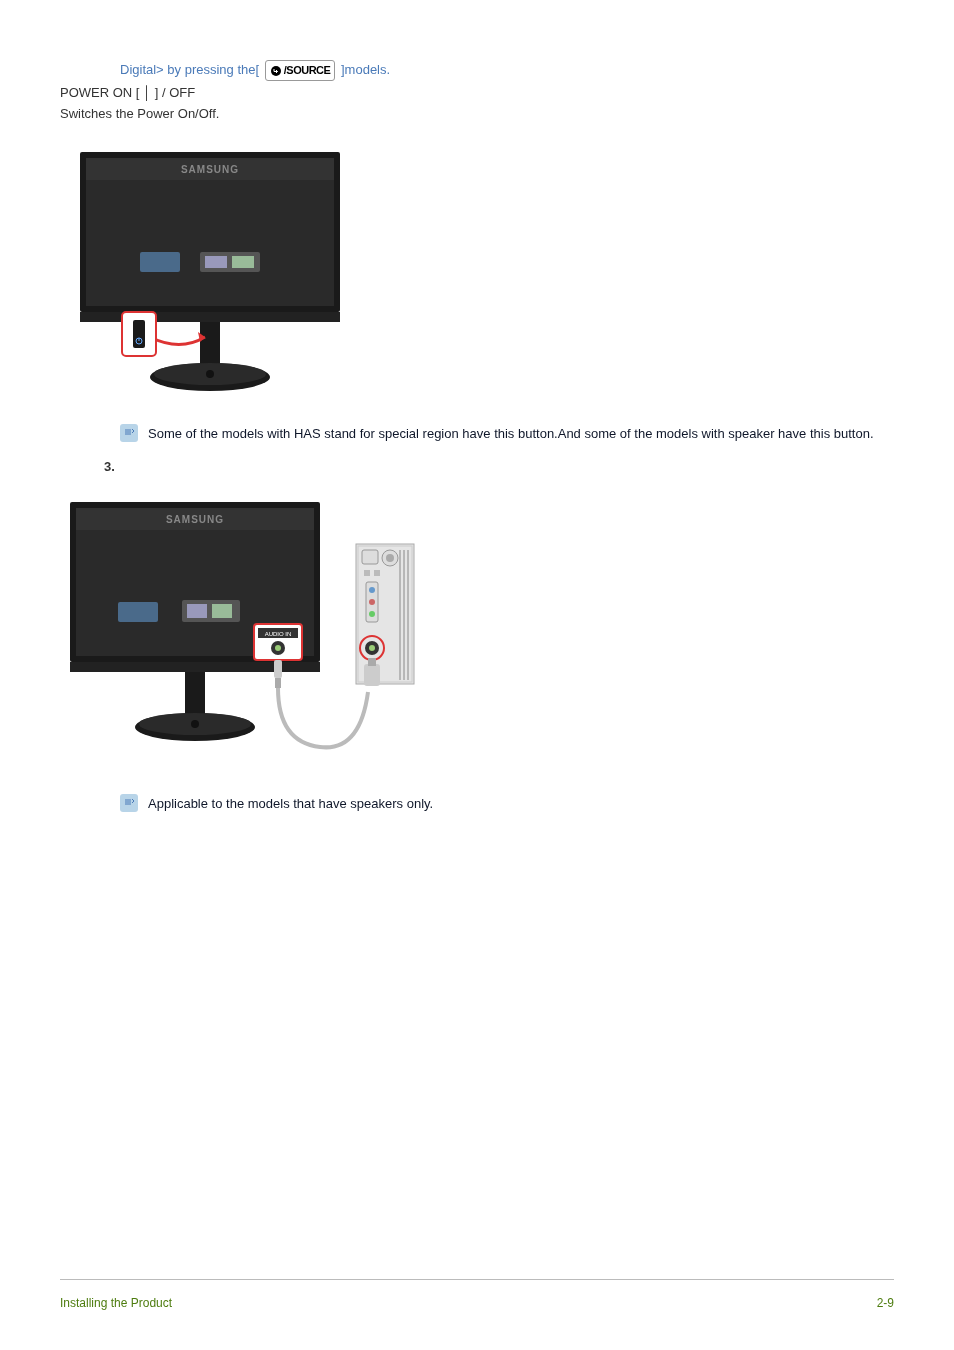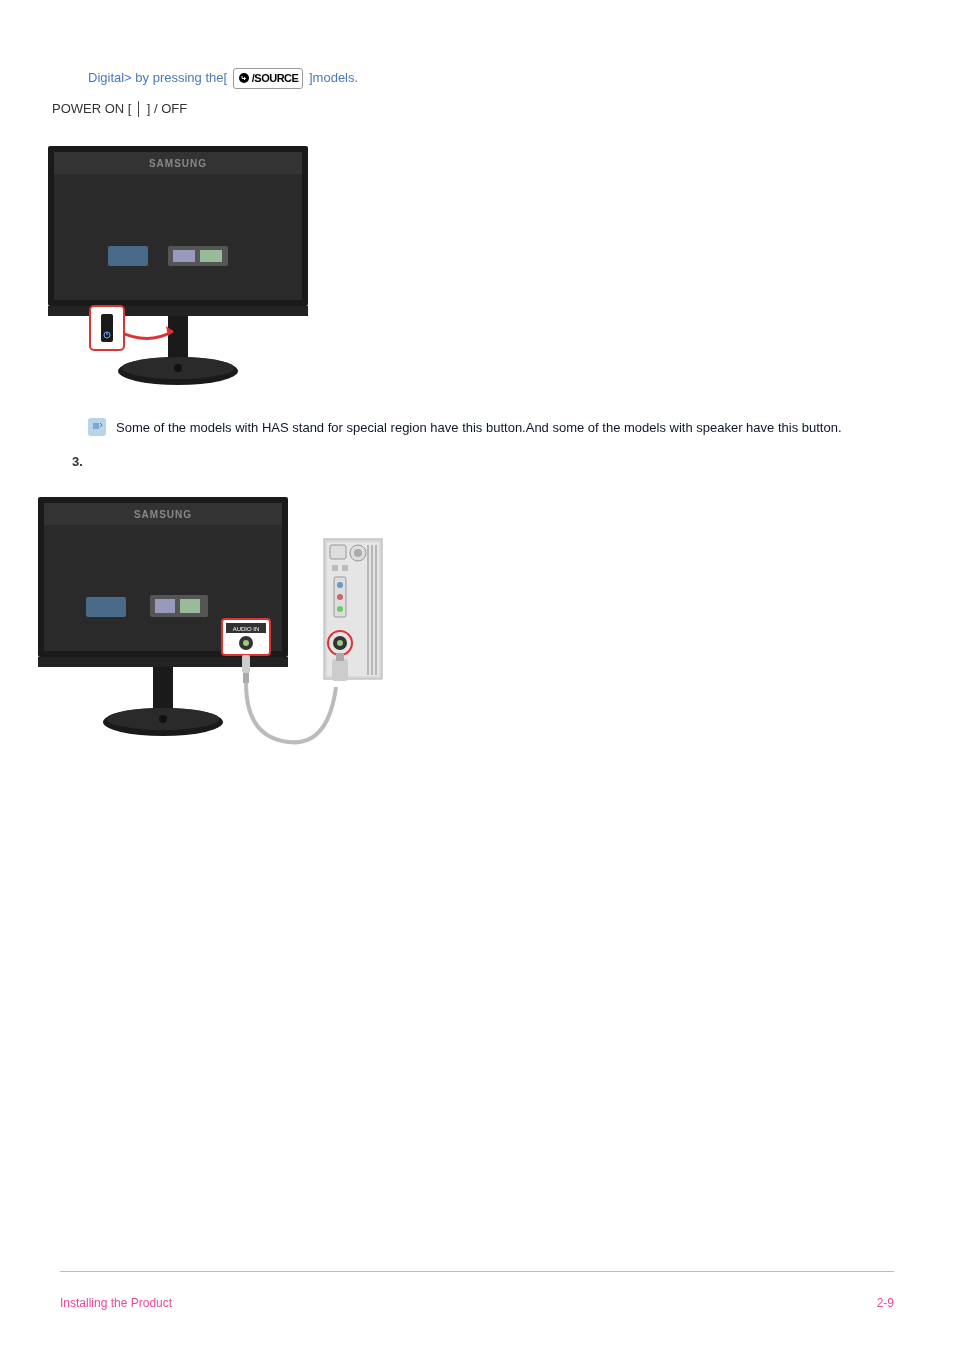--- a/index.html
+++ b/index.html
@@ -6,34 +6,34 @@
   body {
     font-family: Arial, Helvetica, sans-serif;
     font-size: 13px;
     color: #333;
     width: 954px;
     height: 1350px;
     position: relative;
     background: #fff;
   }
   .page {
-    padding: 60px 60px 0 28px;
+    padding: 60px 60px 0 60px;
   }
   .blue-text { color: #4a7ab8; }
-  .indent-1 { margin-left: 24px; }
+  .indent-1 { }
   .line { line-height: 1.5; margin-bottom: 2px; }
   .source-icon {
     display: inline-flex;
     align-items: center;
     vertical-align: middle;
     background: #fff;
     border: 1px solid #999;
     border-radius: 3px;
     padding: 1px 4px;
-    margin: 8px 2px;
+    margin: 0 2px;
     font-weight: bold;
     font-size: 11px;
     color: #000;
     letter-spacing: -0.5px;
   }
   .source-icon svg { width: 12px; height: 12px; margin-right: 2px; }
   .figure-wrap {
     display: flex;
     justify-content: flex-start;
     margin: 18px 0 22px 0;
@@ -57,45 +57,46 @@
     display: flex;
     align-items: flex-start;
     gap: 8px;
     margin: 4px 0 4px 44px;
   }
   .step-num { font-weight: bold; flex: 0 0 auto; }
   .footer {
     position: absolute;
     left: 60px; right: 60px; bottom: 40px;
     border-top: 1px solid #bbb;
-    padding-top: 24px;
+    padding-top: 16px;
     display: flex;
     justify-content: space-between;
     font-size: 12px;
-    color: #ec4899;
+    color: #4d7c0f;
   }
 </style>
 </head>
 <body>
 
 <div class="page">
 
   <div class="line blue-text" style="margin-left: 60px;">
     <span>Digital&gt; by pressing the[</span>
     <span class="source-icon">
       <svg viewBox="0 0 24 24">
           <circle cx="12" cy="12" r="10" fill="#000"></circle>
           <path d="M8 8 v5 h7 M12 10 l3 3 l-3 3" stroke="#fff" stroke-width="2" fill="none"></path>
         </svg>
       <span>/SOURCE</span>
     </span>
     <span>]models.</span>
   </div>
 
   <div class="line indent-1">POWER ON [ │ ] / OFF</div>
+  <div class="line indent-1">Switches the Power On/Off.</div>
 
   <div class="figure-wrap">
     <svg class="monitor-fig" viewBox="0 0 300 260">
 
       <rect x="20" y="10" width="260" height="160" rx="2" fill="#1a1a1a"></rect>
       <rect x="26" y="16" width="248" height="148" fill="#2a2a2a"></rect>
       <rect x="26" y="16" width="248" height="22" fill="#333"></rect>
       <text x="150" y="31" text-anchor="middle" fill="#888" font-size="10" font-weight="bold" letter-spacing="1">SAMSUNG</text>
 
       <rect x="80" y="110" width="40" height="20" rx="2" fill="#4a6a8a"></rect>
@@ -184,19 +185,27 @@
 
       <rect x="214" y="168" width="8" height="18" rx="2" fill="#ccc"></rect>
       <rect x="215" y="186" width="6" height="10" fill="#aaa"></rect>
       <path d="M 218 196 Q 218 250 260 255 Q 300 260 308 200" stroke="#bbb" stroke-width="4" fill="none"></path>
 
       <rect x="304" y="172" width="16" height="22" rx="3" fill="#ccc"></rect>
       <rect x="308" y="166" width="8" height="8" fill="#aaa"></rect>
     </svg>
   </div>
 
+  <div class="note-row">
+    <div class="note-icon">
+      <svg viewBox="0 0 24 24">
+          <path d="M4 6 h12 M4 10 h12 M4 14 h12 M18 4 l4 4 -4 4" stroke="#4a7ab8" stroke-width="2" fill="none"></path>
+        </svg>
+    </div>
+    <div class="note-text">Applicable to the models that have speakers only.</div>
+  </div>
 
 </div>
 
 <div class="footer">
   <span>Installing the Product</span>
   <span>2-9</span>
 </div>
 
 </body></html>

